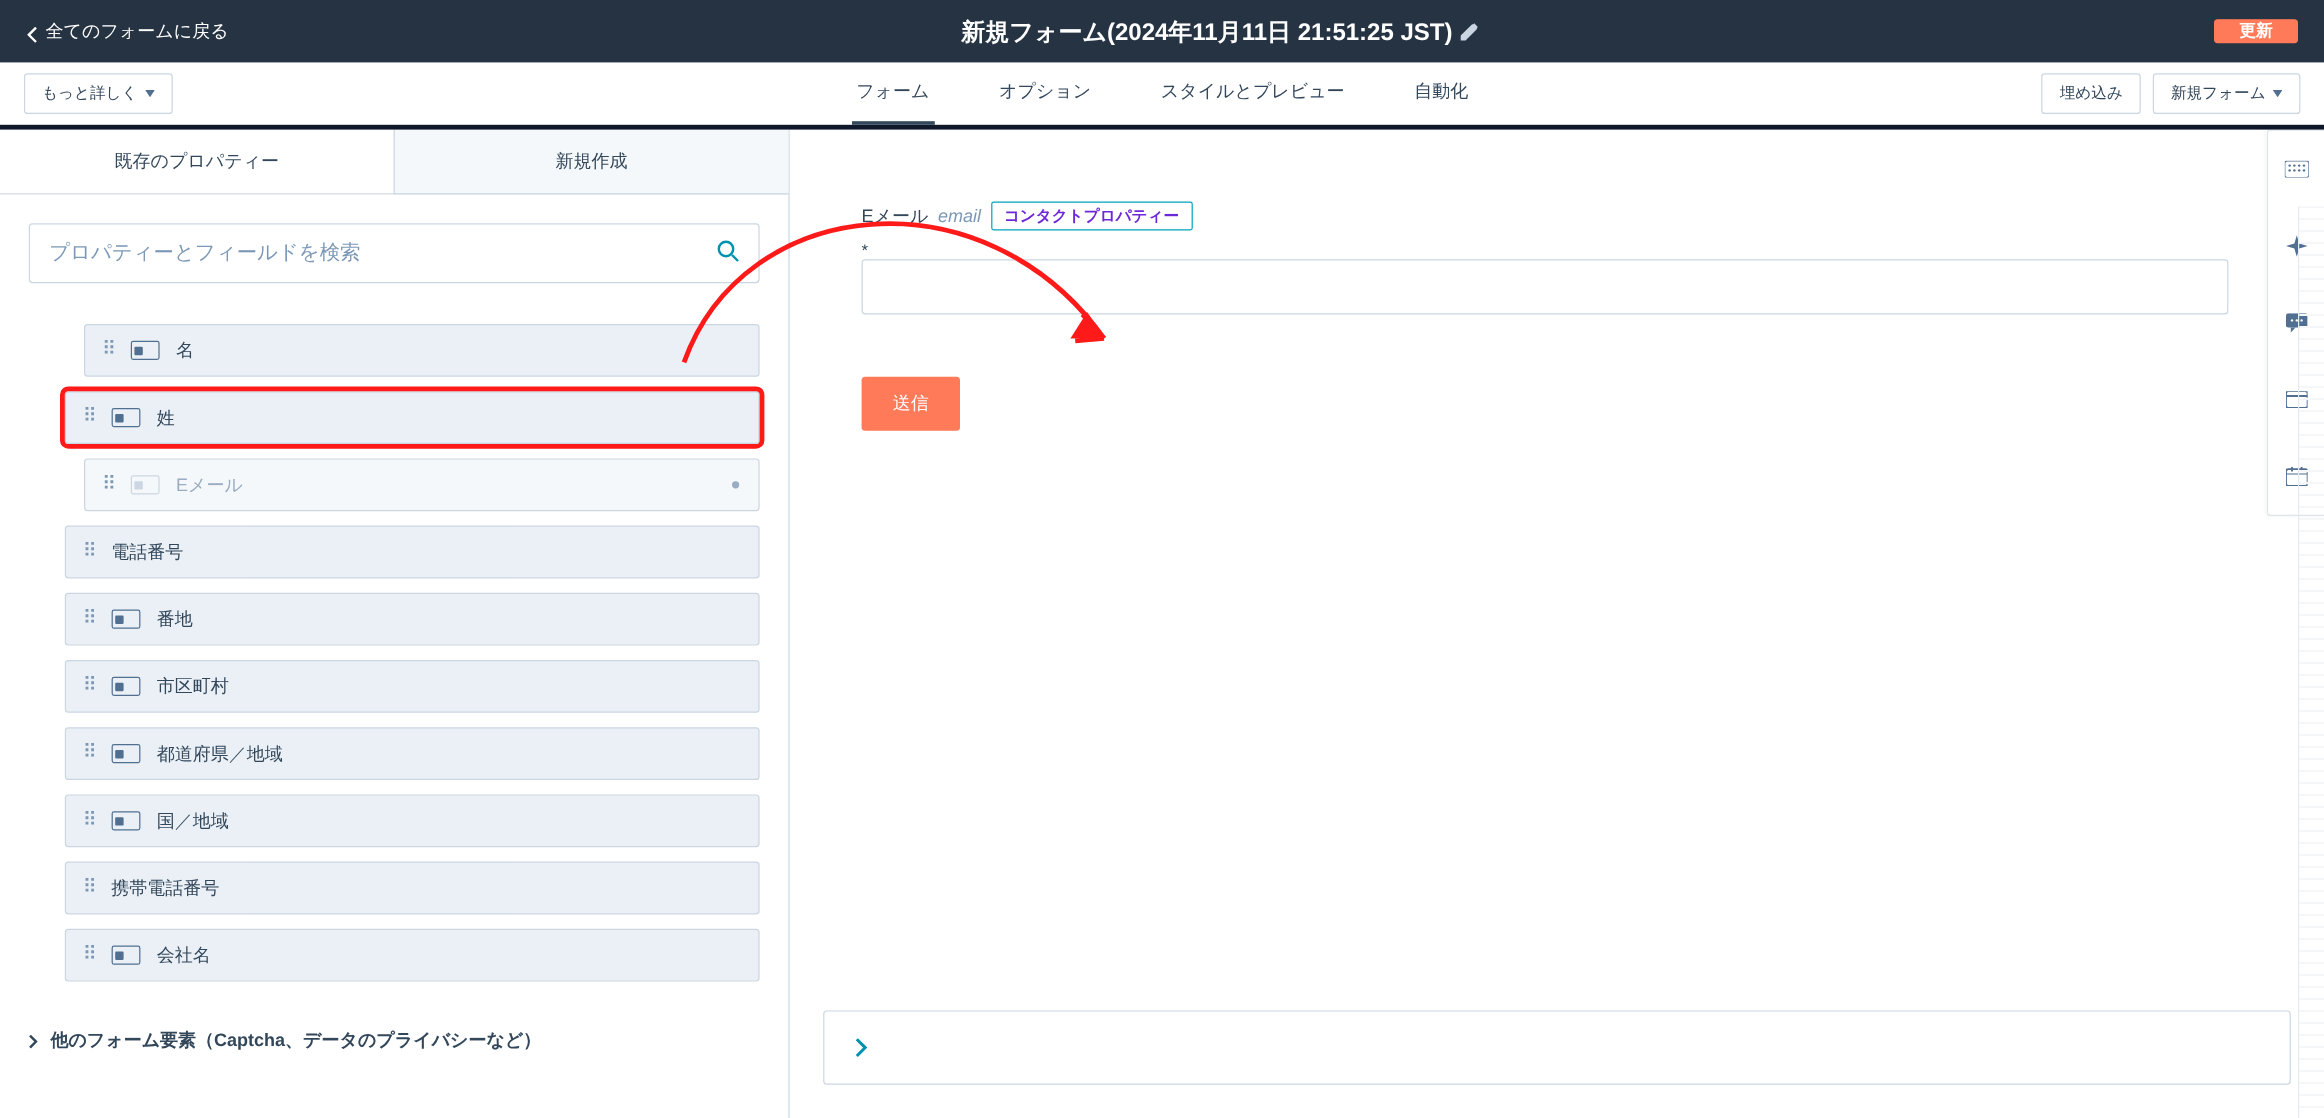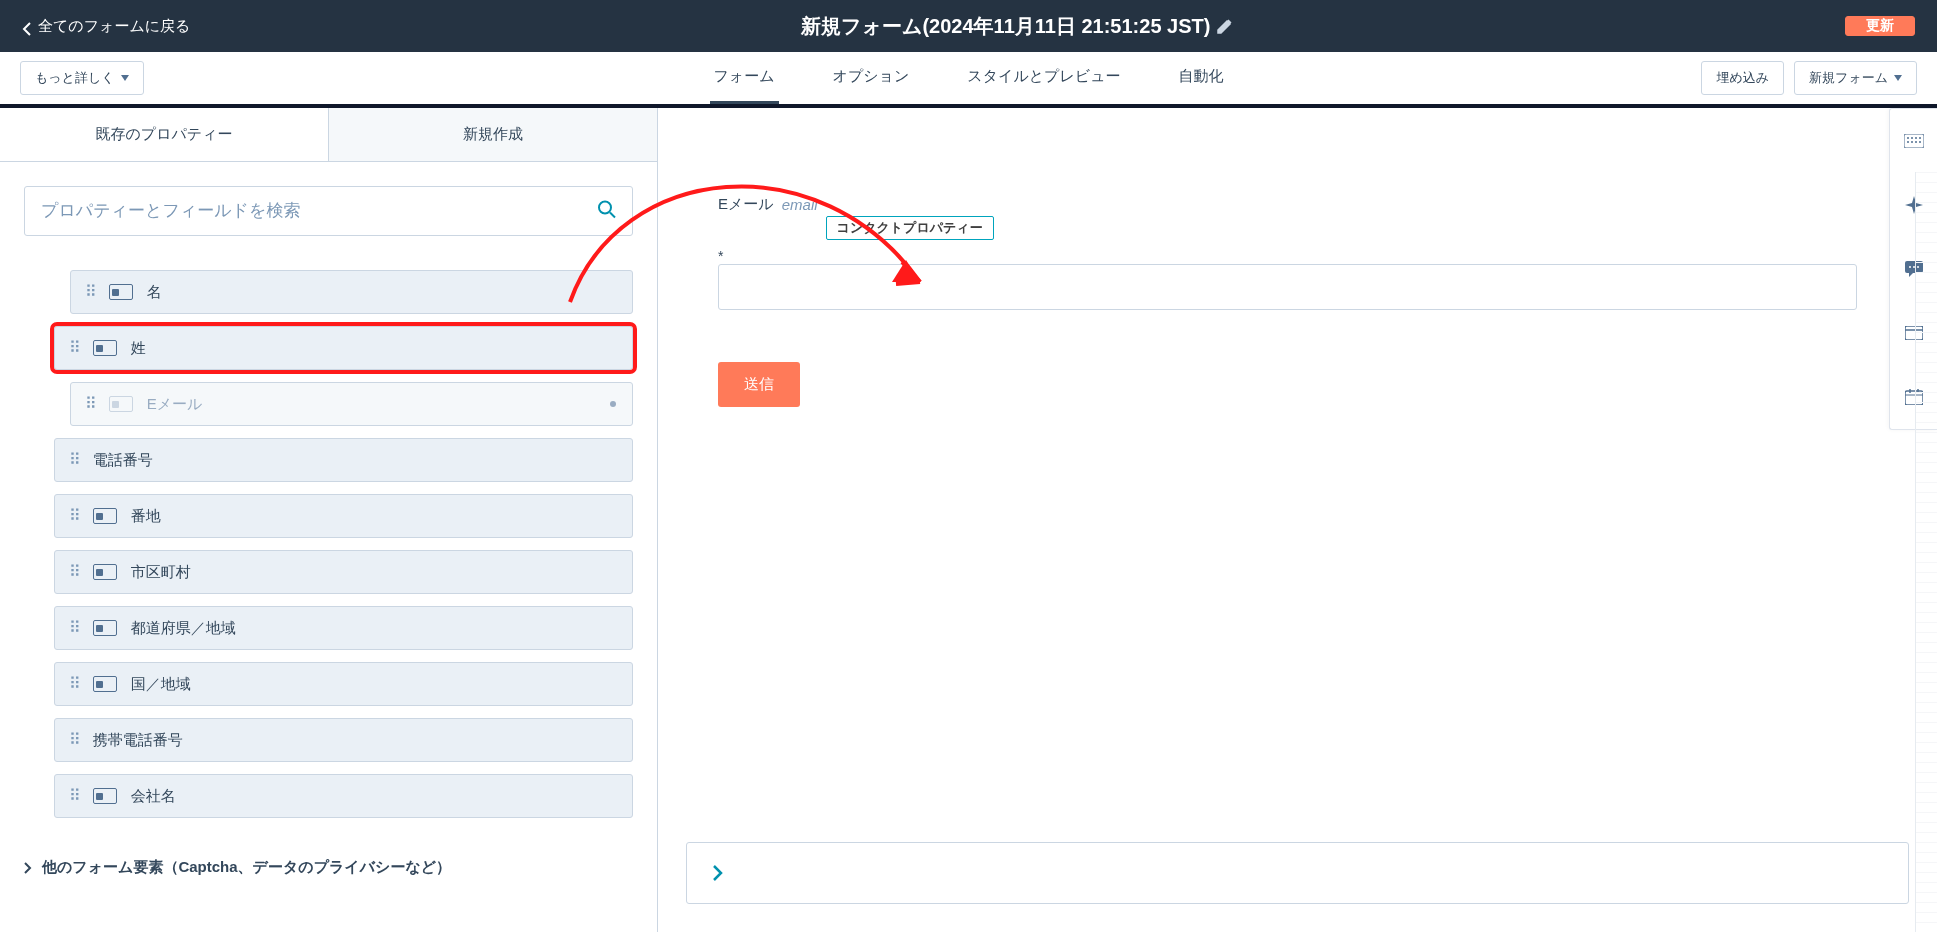--- a/index.html
+++ b/index.html
@@ -47,21 +47,21 @@
 .prop-item .dot-right { position:absolute; right:16px; width:6px;height:6px; border-radius:50%; background:#99acc2; }
 
 .group-header.other { margin-top:8px; }
 
 .right-panel { flex:1; position:relative; display:flex; flex-direction:column; }
 .canvas { flex:1; padding: 60px 80px 0 60px; position:relative; }
 .field-block { margin-bottom:36px; }
 .field-label-row { display:flex; align-items:center; gap:8px; margin-bottom:8px; font-size:15px;}
 .field-label-row .lbl-main { font-weight:400;}
 .field-label-row .lbl-italic { font-style:italic; color:#7c98b6;}
-.badge { border:1px solid #00a4bd; color:#404040; padding:2px 10px; font-size:13px; border-radius:2px; font-weight:600;margin-top:48px;}
+.badge { border:1px solid #00a4bd; color:#6d28d9; padding:2px 10px; font-size:13px; border-radius:2px; font-weight:600;}
 .form-input { width:100%; height:46px; border:1px solid #cbd6e2; border-radius:3px; }
 .btn-submit { background:#ff7a59; color:#fff; border:none; padding:13px 26px; font-size:15px; border-radius:3px; cursor:pointer; margin-top:16px; }
 
 .progressive { margin:0 28px 28px 28px; border:1px solid #cbd6e2; border-radius:3px; padding:22px 26px; display:flex; align-items:center; gap:14px; cursor:pointer; }
 .progressive svg{ color:#0091ae;}
 .progressive .ptxt { font-size:20px; font-weight:700; color:#33475b; }
 
 .right-rail { position:absolute; right:0; top:108px; width:48px; background:#fff; border-left:1px solid #dfe4ec; border-top:1px solid #dfe4ec; border-bottom:1px solid #dfe4ec; border-radius:3px 0 0 3px; box-shadow:-1px 0 4px rgba(0,0,0,0.04); }
 .right-rail .rail-item { height:64px; display:flex; align-items:center; justify-content:center; color:#516f90; cursor:pointer; }
 .ruler { position:absolute; right:0; top:172px; bottom:0; width:22px; background:repeating-linear-gradient(to bottom,#f5f6f8 0,#f5f6f8 1px,transparent 1px,transparent 10px); border-left:1px solid #e6ebf0;}

